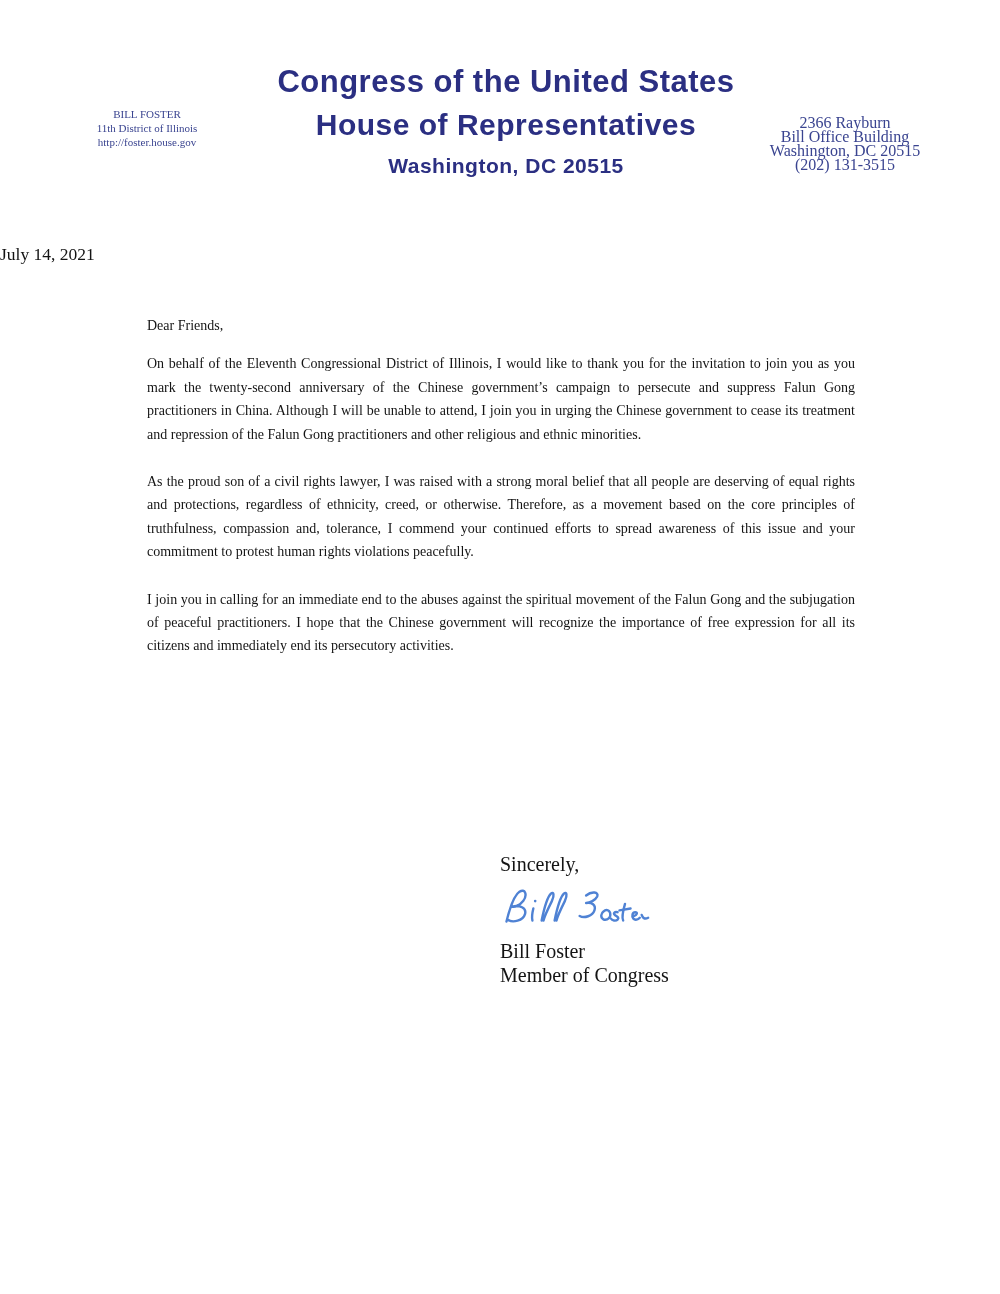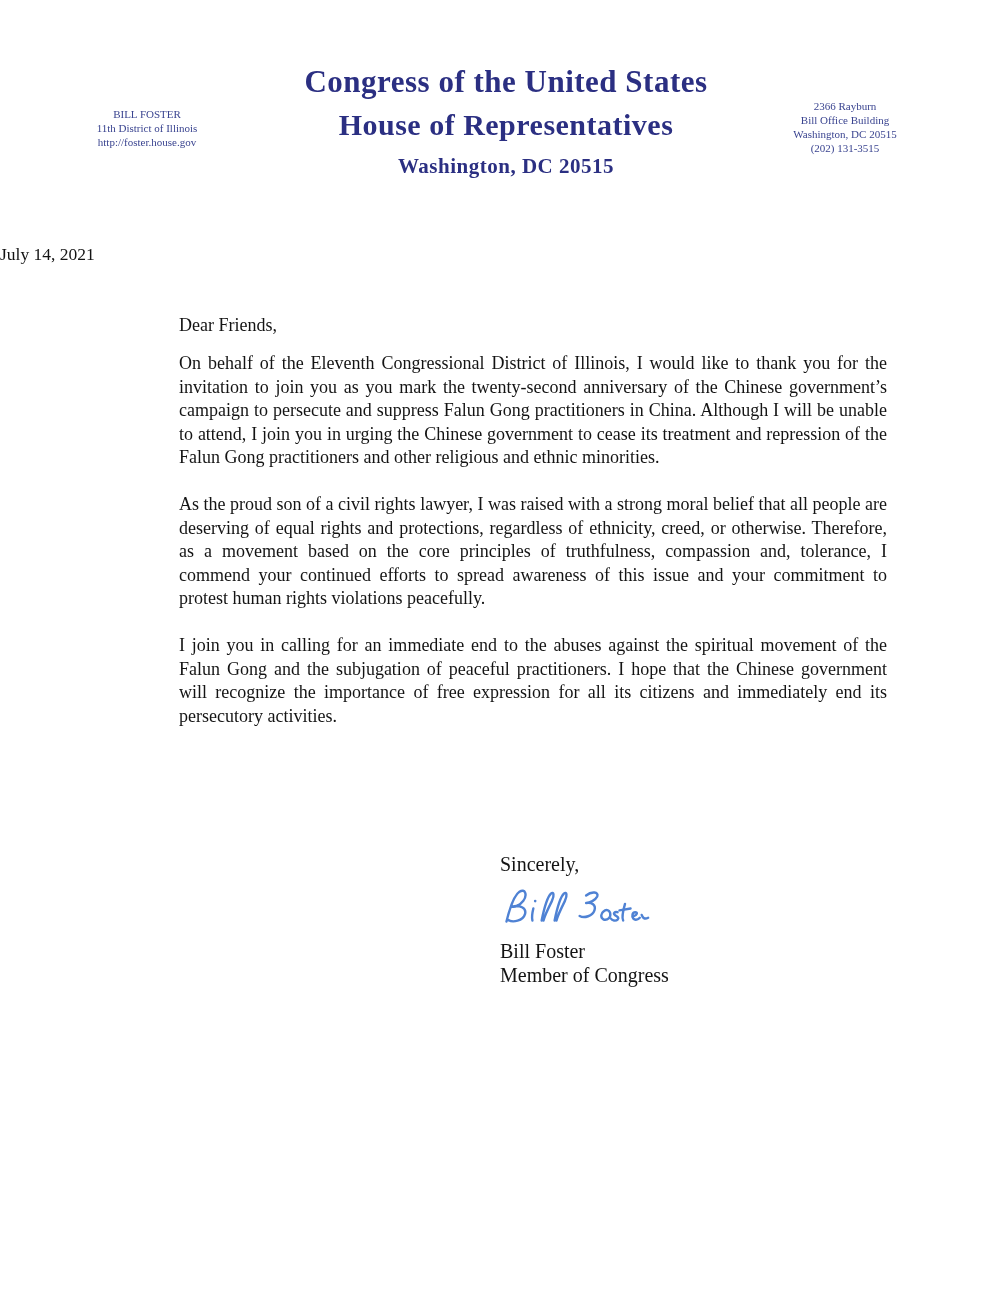--- a/index.html
+++ b/index.html
@@ -18,66 +18,65 @@
   }
 
   
   .letterhead-center {
     position: absolute;
     top: 64px;
     left: 0;
     right: 0;
     text-align: center;
     color: var(--letterhead-ink, #2b2f82);
-    font-family: Liberation Serif, serif;
+    font-family: Liberation Sans, sans-serif;
     font-weight: bold;
     padding-left: 12px;
   }
   .lh-line1 { font-size: 31px; letter-spacing: 0.5px; }
   .lh-line2 { font-size: 30px; margin-top: 8px; letter-spacing: 0.5px; }
   .lh-line3 { font-size: 21px; margin-top: 12px; letter-spacing: 0.5px; }
 
   .letterhead-left {
     position: absolute;
     top: 107px;
     left: 52px;
     width: 190px;
     text-align: center;
     font-size: 11px;
     line-height: 14px;
     color: var(--letterhead-side-ink, #3a4490);
   }
   .letterhead-right {
     position: absolute;
-    top: 99px;
+    top: 116px;
     left: 760px;
     width: 170px;
     text-align: center;
-    font-size: 11px;
+    font-size: 16px;
     line-height: 14px;
     color: var(--letterhead-side-ink, #3a4490);
   }
 
   
   .date-line {
     position: absolute;
     top: 244px;
     left: 0;
     right: 0;
     text-align: left;
     font-size: 17.5px;
   }
   .body-block {
     position: absolute;
     top: 314px;
     left: 147px;
     width: 708px;
-    font-size: 18px;
+    font-size: 14px;
     line-height: 23.4px;
-    margin-left: 32px;
   }
   .salutation { margin: 0 0 15px 0; }
   .para {
     margin: 0 0 24px 0;
     text-align: justify;
     text-justify: inter-word;
   }
 
   
   .closing-block {

